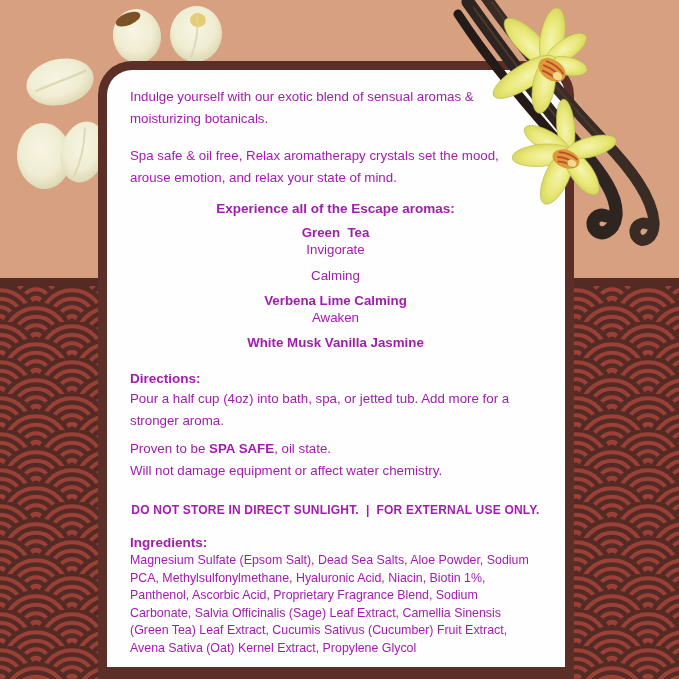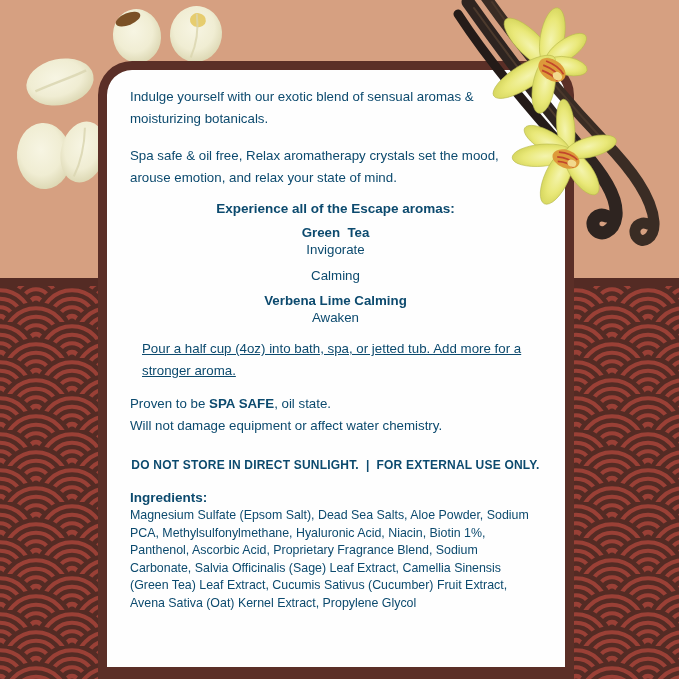--- a/index.html
+++ b/index.html
@@ -14,33 +14,33 @@
   .decor-petals{position:absolute;left:0;top:0;width:330px;height:210px;z-index:1;}
   .card{
     position:absolute;left:98px;top:61px;width:476px;height:618px;
     box-sizing:border-box;background:#fefefe;
     border:9px solid #5b2f27;border-bottom-width:12px;
     border-radius:34px 34px 0 0;
     z-index:2;
     padding:0 24px 0 23px;
   }
   .decor-vanilla{position:absolute;left:440px;top:0;width:239px;height:270px;z-index:3;pointer-events:none;}
-  .card *{color:#0c4a6e;}
+  .card *{color:#a21caf;}
   .body-text{font-size:13.3px;line-height:21.5px;margin:0;}
   .p-intro1{margin-top:16px;}
   .p-intro2{margin-top:16px;}
   .aromas-heading{margin:12px 0 0 0;font-size:13.5px;line-height:18px;font-weight:bold;text-align:center;}
   .aroma-group{text-align:center;}
   .aroma-group.first{margin-top:6px;}
   .aroma-group.next{margin-top:8px;}
   .aroma-group.lav{margin-top:9px;}
   .aroma-name{font-size:13.3px;line-height:17px;font-weight:bold;white-space:pre-wrap;}
   .aroma-effect{font-size:13.3px;line-height:17px;}
   .section-heading{margin:18px 0 0 0;font-size:13.5px;line-height:19px;font-weight:600;}
-  .directions-body{margin:12px;text-decoration:underline;}
+  .directions-body{margin:0;}
   .proven{margin-top:7px;}
   .proven b{font-weight:bold;}
   .warning{
     margin:23px 0 0 0;text-align:center;font-weight:bold;
     font-size:12px;line-height:13px;letter-spacing:.2px;white-space:pre-wrap;
   }
   .ing-heading{margin-top:17px;line-height:18px;}
   .ing-body{margin:0;font-size:12.4px;line-height:17.5px;}
 </style>
 </head>
@@ -124,22 +124,24 @@
     <div class="aroma-effect">Invigorate</div>
   </div>
   <div class="aroma-group lav">
     <div class="aroma-effect">Calming</div>
   </div>
   <div class="aroma-group next">
     <div class="aroma-name">Verbena Lime Calming</div>
     <div class="aroma-effect">Awaken</div>
   </div>
   <div class="aroma-group next">
-  </div>
-
+    <div class="aroma-name">White Musk Vanilla Jasmine</div>
+  </div>
+
+  <p class="body-text section-heading">Directions:</p>
   <p class="body-text directions-body">Pour a half cup (4oz) into bath, spa, or jetted tub. Add more for a stronger aroma.</p>
 
   <p class="body-text proven"><span>Proven to be </span><b>SPA SAFE</b><span>, oil state.</span></p>
   <p class="body-text" style="margin:0;">Will not damage equipment or affect water chemistry.</p>
 
   <p class="warning">DO NOT STORE IN DIRECT SUNLIGHT.  |  FOR EXTERNAL USE ONLY.</p>
 
   <p class="body-text section-heading ing-heading">Ingredients:</p>
   <p class="ing-body">Magnesium Sulfate (Epsom Salt), Dead Sea Salts, Aloe Powder, Sodium PCA, Methylsulfonylmethane, Hyaluronic Acid, Niacin, Biotin 1%, Panthenol, Ascorbic Acid, Proprietary Fragrance Blend, Sodium Carbonate, Salvia Officinalis (Sage) Leaf Extract, Camellia Sinensis (Green Tea) Leaf Extract, Cucumis Sativus (Cucumber) Fruit Extract, Avena Sativa (Oat) Kernel Extract, Propylene Glycol</p>
 </div>

